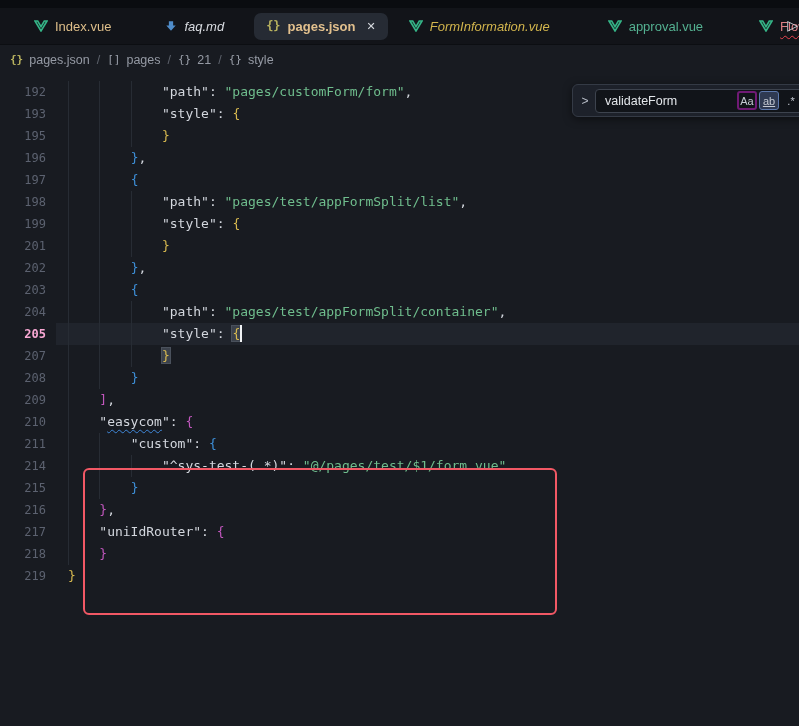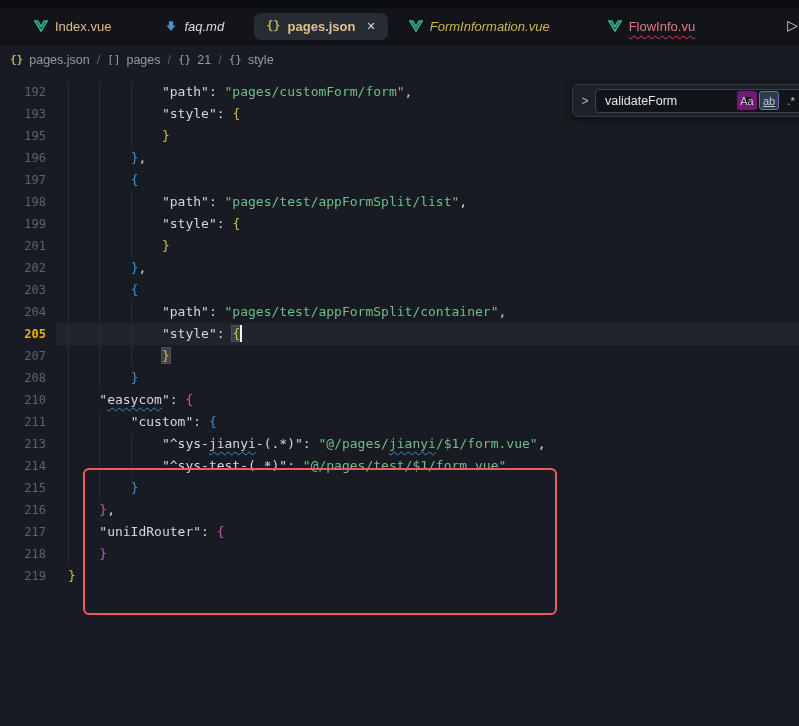--- a/index.html
+++ b/index.html
@@ -30,21 +30,21 @@
   .crumb .cicon { font-family:"DejaVu Sans Mono", monospace; font-size:11px; color:#9ba0aa; }
   .crumb:first-child .cicon { color:#b9b35f; font-weight:bold; }
   .crumb-sep { color:#5d626c; margin:0 7px; }
 
   
   .editor { position:relative; height:652px; background:#181b21; }
   .lines { position:relative; padding-top:7px; }
   .line { display:flex; height:22px; line-height:22px; position:relative; }
   .ln { width:46px; flex:none; text-align:right; color:#5c6270;
         font-family:"DejaVu Sans Mono", monospace; font-size:12px; cursor:pointer; }
-  .line.active .ln { color:#eab308; font-weight:bold; }
+  .line.active .ln { color:#f9a8d4; font-weight:bold; }
   .line.active::before { content:""; position:absolute; left:56px; right:0; top:0; bottom:0;
         background:#20242c; }
   .code { position:relative; margin-left:22px; white-space:pre;
           font-family:"DejaVu Sans Mono", monospace; font-size:13px; color:#d3d7de; flex:1; }
   .g { position:absolute; top:0; bottom:0; width:1px; background:#272c34; }
   .sk { color:#d3d7de; } .ss { color:#6fbd8d; }
   .by { color:#d8ba50; } .bm { color:#c257be; } .bb { color:#3d8fd8; }
   .wav  { text-decoration:underline wavy #3f87d8 1px; text-underline-offset:3px; }
   .hl { background:#3b414b; box-shadow:0 0 0 1px #4a515c; }
   .cursor { display:inline-block; width:2px; height:17px; background:#f0f2f5;
@@ -59,21 +59,21 @@
   .find { position:absolute; top:10px; left:572px; width:260px; height:33px; z-index:10;
           background:#1d212a; border:1px solid #343a45; border-radius:6px;
           box-shadow:0 2px 8px rgba(0,0,0,.5); display:flex; align-items:center; padding:0 4px 0 5px; }
   .find-chevron { color:#b9bec8; font-size:12px; width:14px; text-align:center; cursor:pointer; }
   .find-input { display:flex; align-items:center; height:24px; width:210px; margin-left:3px;
           background:#111419; border:1px solid #3d434e; border-radius:4px; padding:0 3px 0 9px; }
   .find-text { flex:1; color:#e3e6ea; font-size:12.5px; }
   .find-btn { width:20px; height:19px; border-radius:3px; color:#c4c9d2; font-size:11px;
           display:flex; align-items:center; justify-content:center; cursor:pointer; flex:none;
           margin-left:2px; font-family:"Liberation Sans", sans-serif; }
-  .find-btn.case { border:6px solid #701a75; }
+  .find-btn.case { border:2px solid #701a75; }
   .find-btn.word { border:1px solid #5d79ad; background:#2f3a52; }
   .find-btn.word span { text-decoration:underline;text-align:center; }
 </style>
 </head>
 <body>
 
 <div class="top-strip"></div>
 
 <div class="tabbar">
 
@@ -93,20 +93,26 @@
       <span class="json-glyph">{}</span>
       <span class="lbl" style="color:#e2c08d;font-weight:bold;">pages.json</span>
       <span class="close">✕</span>
     </div>
     <div class="tab">
       <svg width="14" height="12" viewBox="0 0 14 12">
         <path d="M1 1 L7 11 L13 1 L10.3 1 L7 6.6 L3.7 1 Z" fill="none" stroke="#35b487" stroke-width="1.6"></path>
       </svg>
       <span class="lbl" style="color:#d2b54d;">FormInformation.vue</span>
     </div>
+    <div class="tab">
+      <svg width="14" height="12" viewBox="0 0 14 12">
+        <path d="M1 1 L7 11 L13 1 L10.3 1 L7 6.6 L3.7 1 Z" fill="none" stroke="#35b487" stroke-width="1.6"></path>
+      </svg>
+      <span class="lbl" style="color:#54b191;">approval.vue</span>
+    </div>
     <div class="tab sq">
       <svg width="14" height="12" viewBox="0 0 14 12">
         <path d="M1 1 L7 11 L13 1 L10.3 1 L7 6.6 L3.7 1 Z" fill="none" stroke="#35b487" stroke-width="1.6"></path>
       </svg>
       <span class="lbl" style="color:#dd7e84;">FlowInfo.vu</span>
     </div>
     <span class="overflow-arrow">▷</span>
 </div>
 
 <div class="crumbs">
@@ -183,30 +189,30 @@
       </div>
       <div class="line">
         <span class="ln">207</span>
         <span class="code"><i class="g" style="left: 0ch;"></i><i class="g" style="left: 4ch;"></i><i class="g" style="left: 8ch;"></i>            <span class="by hl">}</span></span>
       </div>
       <div class="line">
         <span class="ln">208</span>
         <span class="code"><i class="g" style="left: 0ch;"></i><i class="g" style="left: 4ch;"></i>        <span class="bb">}</span></span>
       </div>
       <div class="line">
+        <span class="ln">209</span>
+        <span class="code"><i class="g" style="left: 0ch;"></i>    <span class="bm">]</span><span class="sk">,</span></span>
+      </div>
+      <div class="line">
         <span class="ln">210</span>
         <span class="code"><i class="g" style="left: 0ch;"></i>    <span class="sk">"</span><span class="sk wav">easycom</span><span class="sk">": </span><span class="bm">{</span></span>
       </div>
       <div class="line">
         <span class="ln">211</span>
         <span class="code"><i class="g" style="left: 0ch;"></i><i class="g" style="left: 4ch;"></i>        <span class="sk">"custom": </span><span class="bb">{</span></span>
-      </div>
-      <div class="line">
-        <span class="ln">213</span>
-        <span class="code"><i class="g" style="left: 0ch;"></i><i class="g" style="left: 4ch;"></i><i class="g" style="left: 8ch;"></i>            <span class="sk">"^sys-</span><span class="sk wav">jianyi</span><span class="sk">-(.*)": </span><span class="ss">"@/pages/</span><span class="ss wav">jianyi</span><span class="ss">/$1/form.vue"</span><span class="sk">,</span></span>
       </div>
       <div class="line">
         <span class="ln">214</span>
         <span class="code"><i class="g" style="left: 0ch;"></i><i class="g" style="left: 4ch;"></i><i class="g" style="left: 8ch;"></i>            <span class="sk">"^sys-test-(.*)": </span><span class="ss">"@/pages/test/$1/form.vue"</span></span>
       </div>
       <div class="line">
         <span class="ln">215</span>
         <span class="code"><i class="g" style="left: 0ch;"></i><i class="g" style="left: 4ch;"></i>        <span class="bb">}</span></span>
       </div>
       <div class="line">

